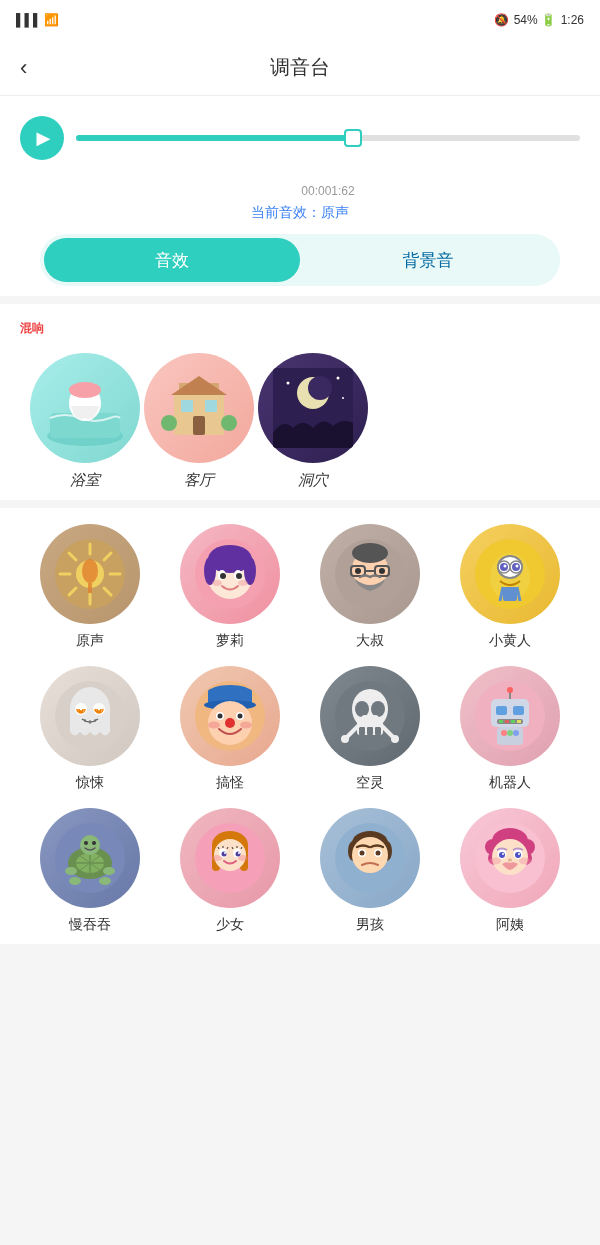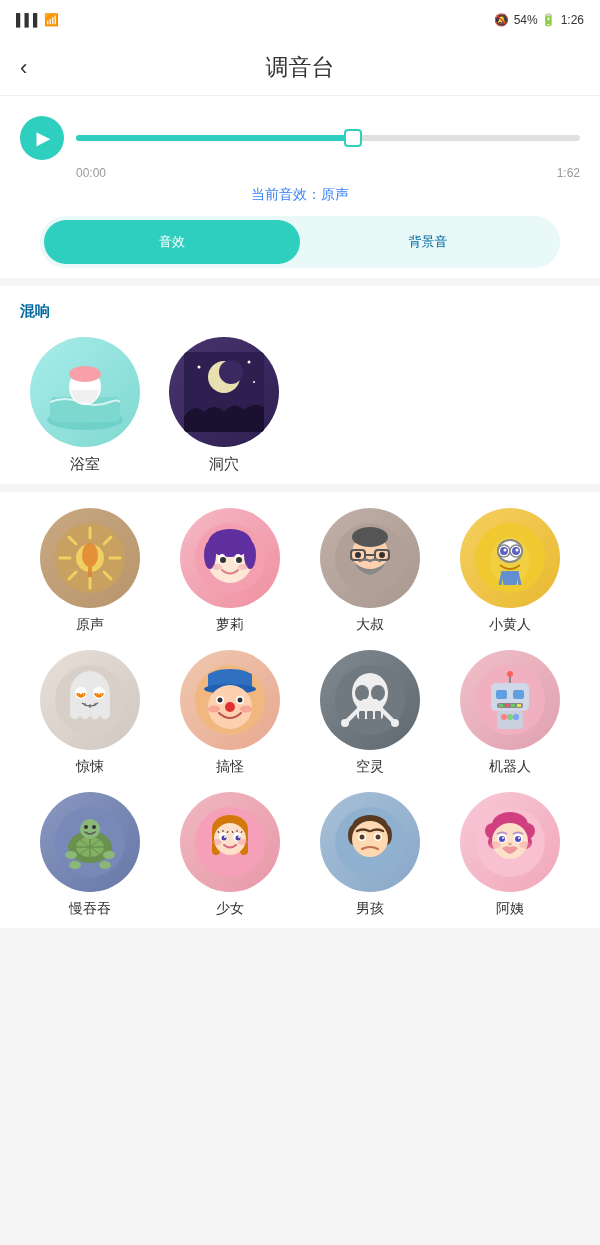--- a/index.html
+++ b/index.html
@@ -38,21 +38,21 @@
       border-bottom: 1px solid #eee;
     }
     .back-btn {
       position: absolute;
       left: 20px;
       font-size: 22px;
       color: #333;
       cursor: pointer;
     }
     .top-title {
-      font-size: 23px;
+      font-size: 20px;
       color: #333;
       font-weight: 500;
     }
 
     
     .content {
       background: #fff;
       padding: 0;
     }
 
@@ -103,22 +103,22 @@
       left: 55%;
       transform: translate(-50%, -50%);
       width: 18px;
       height: 18px;
       background: #fff;
       border: 2px solid #2fcfbf;
       border-radius: 4px;
     }
     .time-row {
       display: flex;
-      justify-content: space-between;
-      margin-top: 6px;
+      justify-content: center;
+      margin-top: 24px;
       padding-left: 56px;
       font-size: 12px;
       color: #999;
     }
     .current-effect-text {
       text-align: center;
       font-size: 14px;
       color: #3b82f6;
       margin-top: 6px;
       margin-bottom: 12px;
@@ -131,50 +131,51 @@
       background: #e8f9f7;
       border-radius: 30px;
       padding: 4px;
       margin-bottom: 0;
     }
     .tab-btn {
       flex: 1;
       height: 44px;
       border-radius: 26px;
       border: none;
-      font-size: 13px;
+      font-size: 17px;
       cursor: pointer;
       font-weight: 500;
     }
     .tab-btn.active {
       background: #2fcfbf;
       color: #fff;
     }
     .tab-btn.inactive {
       background: transparent;
       color: #0369a1;
     }
 
     
     .section {
       background: #fff;
       padding: 16px 20px 10px 20px;
     }
     .section-title {
-      font-size: 15px;
-      color: #0369a1;
+      font-size: 12px;
+      color: #ef4444;
       font-weight: 600;
       margin-bottom: 16px;
     }
 
     
     .mix-row {
       display: flex;
-      gap: 29px;
+      gap: 4px;
       padding: 0 10px;
+      font-style: italic;
     }
     .effect-item {
       display: flex;
       flex-direction: column;
       align-items: center;
       gap: 8px;
       cursor: pointer;
     }
     .effect-circle {
       width: 110px;
@@ -305,20 +306,40 @@
 
             <ellipse cx="40" cy="35" rx="16" ry="18" fill="#fff"></ellipse>
             <path d="M26 38 Q30 55 40 50 Q50 55 54 38" fill="#f0f0f0"></path>
 
             <ellipse cx="40" cy="22" rx="16" ry="8" fill="#f8a0a8"></ellipse>
           </svg>
         </div>
         <span class="effect-label">浴室</span>
       </div>
 
+      <div class="effect-item">
+        <div class="effect-circle bg-living">
+          <svg width="80" height="80" viewBox="0 0 80 80">
+
+            <rect x="15" y="25" width="50" height="42" fill="#e8c890"></rect>
+            <rect x="20" y="15" width="40" height="12" fill="#d4a870"></rect>
+
+            <polygon points="12,27 40,8 68,27" fill="#c08050"></polygon>
+
+            <rect x="22" y="32" width="12" height="12" rx="1" fill="#a0d8e0"></rect>
+            <rect x="46" y="32" width="12" height="12" rx="1" fill="#a0d8e0"></rect>
+
+            <rect x="34" y="48" width="12" height="19" rx="2" fill="#8b6040"></rect>
+
+            <circle cx="10" cy="55" r="8" fill="#70b870"></circle>
+            <circle cx="70" cy="55" r="8" fill="#70b870"></circle>
+          </svg>
+        </div>
+        <span class="effect-label">客厅</span>
+      </div>
 
       <div class="effect-item">
         <div class="effect-circle bg-cave">
           <svg width="80" height="80" viewBox="0 0 80 80">
 
             <rect width="80" height="80" fill="#2d1f50"></rect>
 
             <circle cx="40" cy="25" r="16" fill="#e8e0b0"></circle>
             <circle cx="47" cy="20" r="12" fill="#3a2860"></circle>
 

